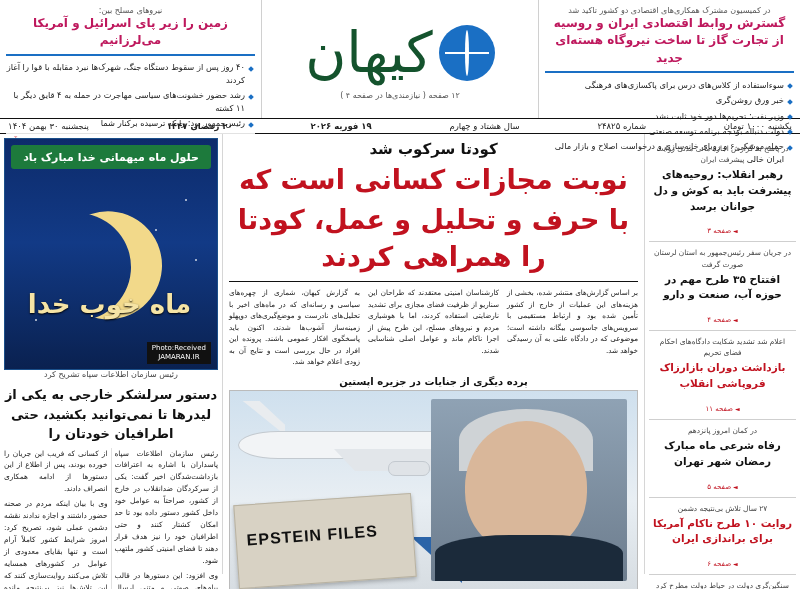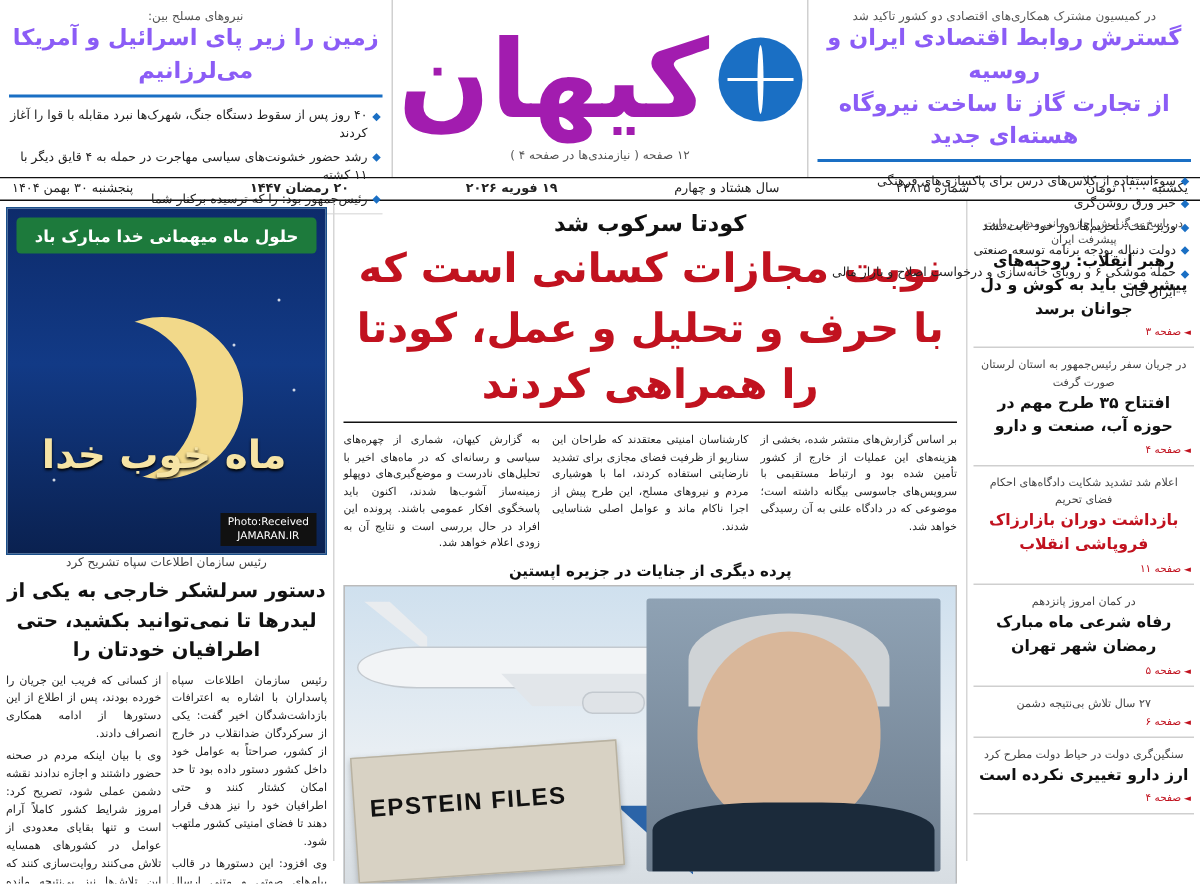--- a/index.html
+++ b/index.html
@@ -15,29 +15,29 @@
   
   .masthead{display:flex;flex-direction:row-reverse;height:118px;border-bottom:1px solid #111;}
   .mast-left{flex:0 0 262px;padding:4px 6px 0 6px;border-left:1px solid #d0d0d0;box-sizing:border-box;}
   .mast-center{flex:0 0 276px;display:flex;flex-direction:column;align-items:center;justify-content:center;}
   .mast-right{flex:1;padding:4px 6px 0 6px;border-right:1px solid #d0d0d0;box-sizing:border-box;}
 
   .logo-wrap{display:flex;align-items:center;justify-content:center;gap:6px;margin-top:6px;}
   .logo-globe{width:56px;height:56px;border-radius:50%;background:#1a6fc4;position:relative;flex:0 0 56px;}
   .logo-globe:before{content:"";position:absolute;left:6px;top:27px;width:44px;height:2px;background:#fff;}
   .logo-globe:after{content:"";position:absolute;left:26px;top:5px;width:4px;height:46px;border-radius:50%;border:2px solid #fff;background:transparent;box-sizing:border-box;}
-  .logo-text{font-size:72px;font-weight:bold;color:#a21caf;letter-spacing:-1px;line-height:1;}
+  .logo-text{font-size:56px;font-weight:normal;color:#14532d;letter-spacing:-1px;line-height:1;}
   .rule-blue{height:2px;background:#1a6fc4;margin:4px 0;}
 
   .mini-list{list-style:none;margin:3px 0 0 0;padding:0;}
   .mini-list li{font-size:8.3px;color:#222;line-height:1.5;padding:1.5px 10px 1.5px 0;position:relative;}
   .mini-list li:before{content:"";position:absolute;right:2px;top:7px;width:4px;height:4px;background:#1a6fc4;transform:rotate(45deg);}
   .mini-sep{height:1px;background:#e2e2e2;margin:2px 0;}
 
-  .mast-title-right{font-size:15px;font-weight:bold;color:#8b5cf6;text-align:center;line-height:1.45;}
+  .mast-title-right{font-size:12px;font-weight:bold;color:#be185d;text-align:center;line-height:1.45;}
   .small-caption{font-size:8px;color:#555;text-align:center;margin-top:2px;}
 
   
   .datestrip{display:flex;flex-direction:row-reverse;align-items:center;justify-content:space-between;
     font-size:8.5px;color:#222;padding:2px 8px;border-bottom:1px solid #111;background:#fff;}
   .datestrip span{white-space:nowrap;}
   .ds-center{font-weight:bold;}
 
   
   .content{display:flex;flex-direction:row-reverse;height:440px;}
@@ -96,21 +96,21 @@
      transform:rotate(-4deg);border:1px solid #b8b2a2;box-shadow:0 2px 4px rgba(0,0,0,.25);}
   .files-label{position:absolute;left:10px;top:26px;color:#111;font-size:16px;font-weight:bold;font-family:"Liberation Sans",sans-serif;letter-spacing:1px;}
   .plane-tailfin{position:absolute;left:178px;bottom:6px;width:54px;height:46px;background:#2b64a8;
      clip-path:polygon(100% 100%,6% 0,52% 0,100% 74%);}
 
   
   .news-item{border-bottom:1px solid #cfcfcf;padding:5px 2px 6px;}
   .ni-kicker{font-size:7.4px;color:#444;line-height:1.5;text-align:center;}
   .ni-title{font-size:10.5px;font-weight:bold;color:#111;line-height:1.5;text-align:center;margin-top:2px;}
   .ni-title.red{color:#c1121f;}
-  .ni-more{font-size:7px;color:#c1121f;text-align:right;margin-top:3px;}
+  .ni-more{font-size:7px;color:#c1121f;text-align:center;margin-top:13px;}
   .ni-more:before{content:"◄ ";font-size:6px;}
 </style>
 </head>
 <body>
 
 <div class="page">
 
   <div class="masthead">
 
     <div class="mast-right">
@@ -247,20 +247,21 @@
         <div class="ni-title red">بازداشت دوران بازارزاک فروپاشی انقلاب</div>
         <div class="ni-more">صفحه ۱۱</div>
       </div>
       <div class="news-item">
         <div class="ni-kicker">در کمان امروز پانزدهم</div>
         <div class="ni-title">رفاه شرعی ماه مبارک رمضان شهر تهران</div>
         <div class="ni-more">صفحه ۵</div>
       </div>
       <div class="news-item">
         <div class="ni-kicker">۲۷ سال تلاش بی‌نتیجه دشمن</div>
+        <div class="ni-title red">روایت ۱۰ طرح ناکام آمریکا برای براندازی ایران</div>
         <div class="ni-more">صفحه ۶</div>
       </div>
       <div class="news-item">
         <div class="ni-kicker">سنگین‌گری دولت در حیاط دولت مطرح کرد</div>
         <div class="ni-title">ارز دارو تغییری نکرده است</div>
         <div class="ni-more">صفحه ۴</div>
       </div>
     </div>
 
   </div>

